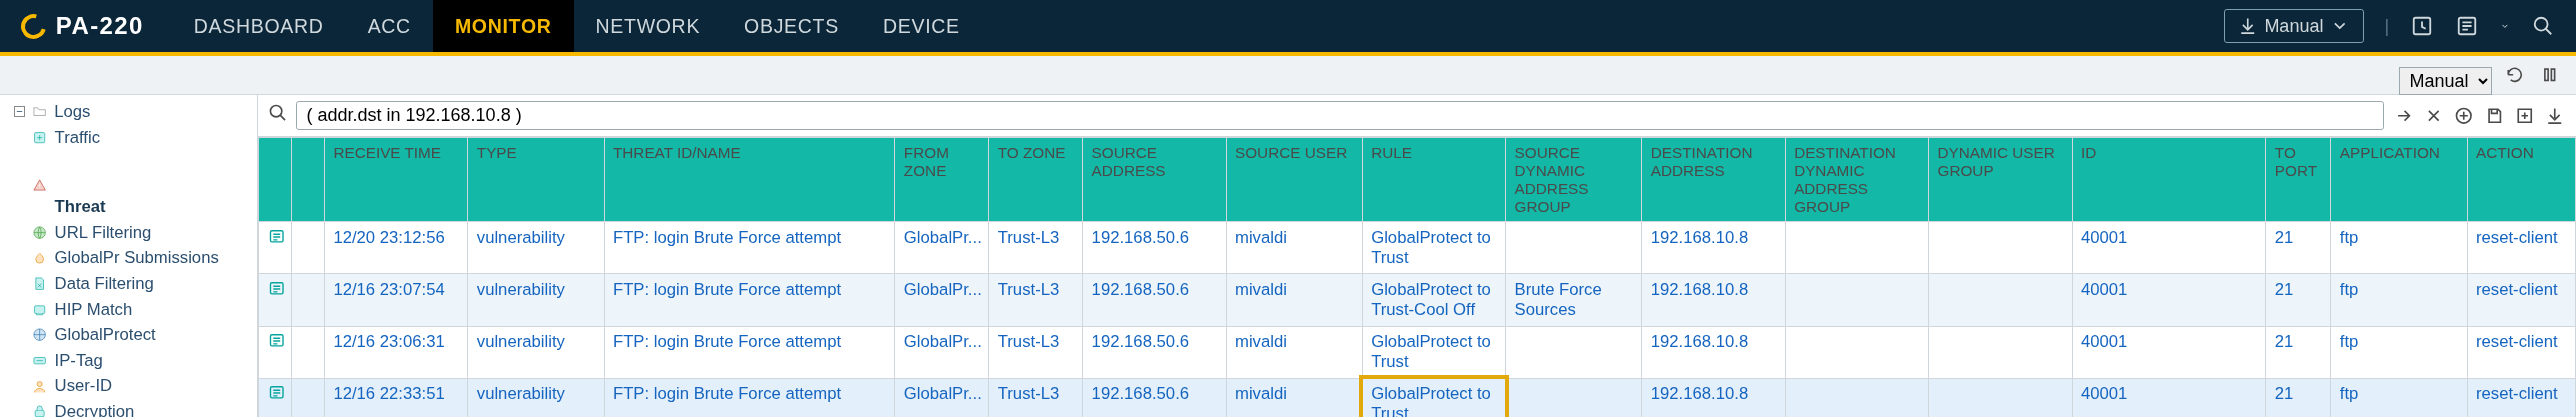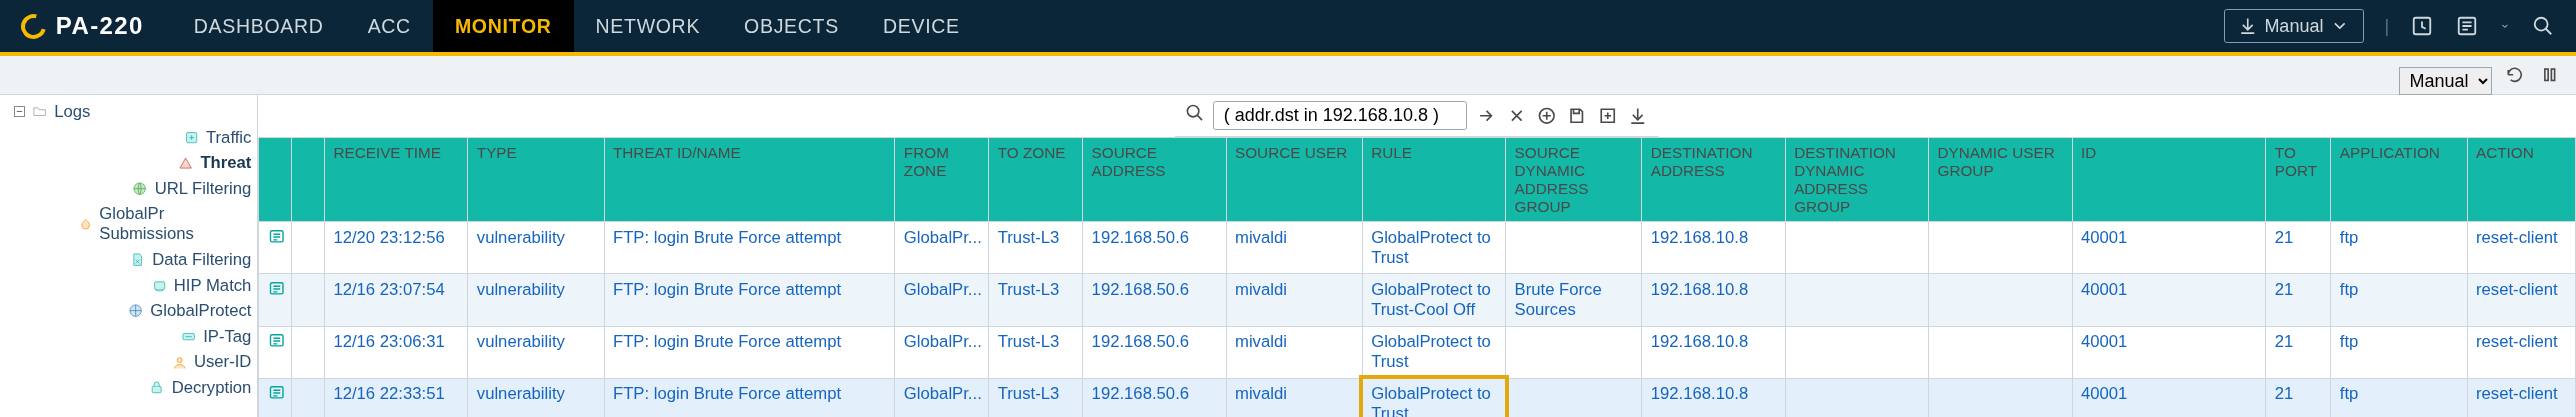--- a/index.html
+++ b/index.html
@@ -116,43 +116,42 @@
     padding: 4.2px 0;
     font-size: 16.7px;
   }
   .tree-row {
     display: flex;
     align-items: center;
     gap: 5.6px;
     padding: 2.8px 5.6px 2.8px 14px;
     color: #2b4e6e;
   }
-  .tree-child { padding-left: 77px; justify-content: flex-end; }
+  .tree-child { padding-left: 31px; }
   .tree-row .twisty {
     width: 11px; height: 11px;
     border: 0.7px solid #888;
     display: inline-flex;
     align-items: center;
     justify-content: center;
     font-size: 11px; line-height: 1;
   }
   .tree-row .node-icon {
     width: 18px; height: 18px;
     display: flex; align-items: center; justify-content: center;
   }
-  .tree-row.selected .label { font-weight: 700; color:#1b3a52; }
+  .tree-row.selected .label { font-weight: 700; color:#1b3a52;margin-top:44px; }
   .sidebar svg { width: 15.3px; height: 15.3px; }
 
   
   .content {
     flex: 1;
     display: flex;
     flex-direction: column;
     position: relative;
-    align-items: center;
   }
 
   .filterbar {
     height: 42px;
     display: flex;
     align-items: center;
     gap: 8.4px;
     padding: 0 9.8px;
     border-bottom: 0.7px solid #d0d7dc;
   }

